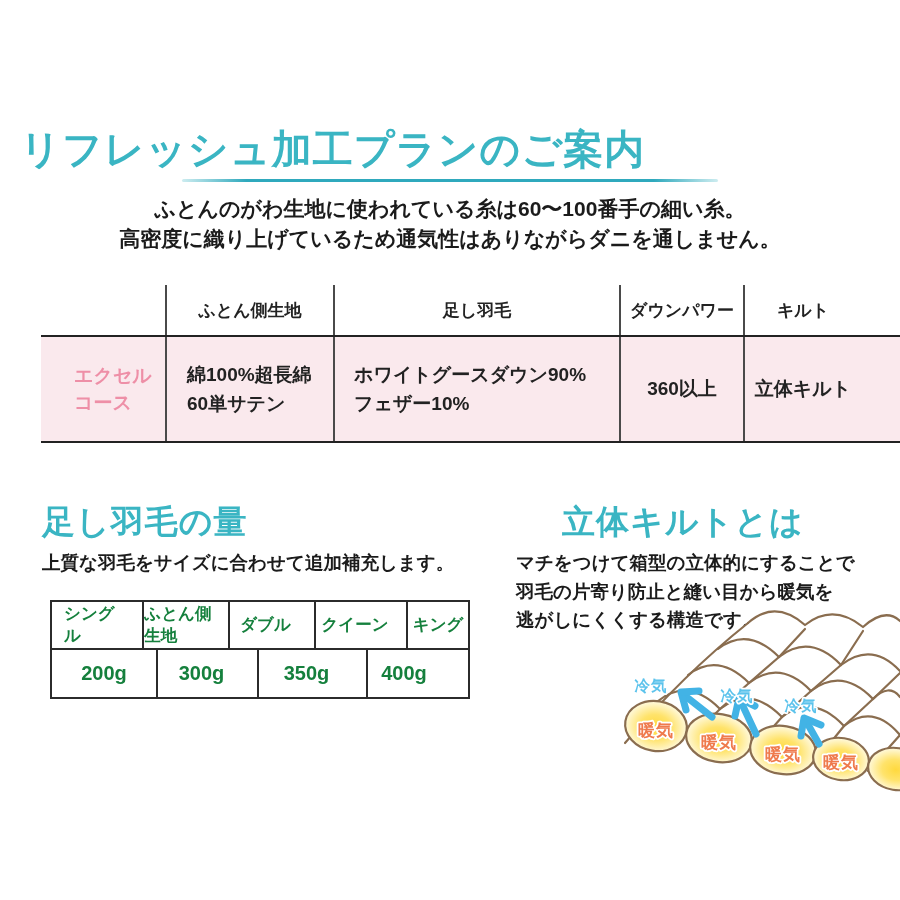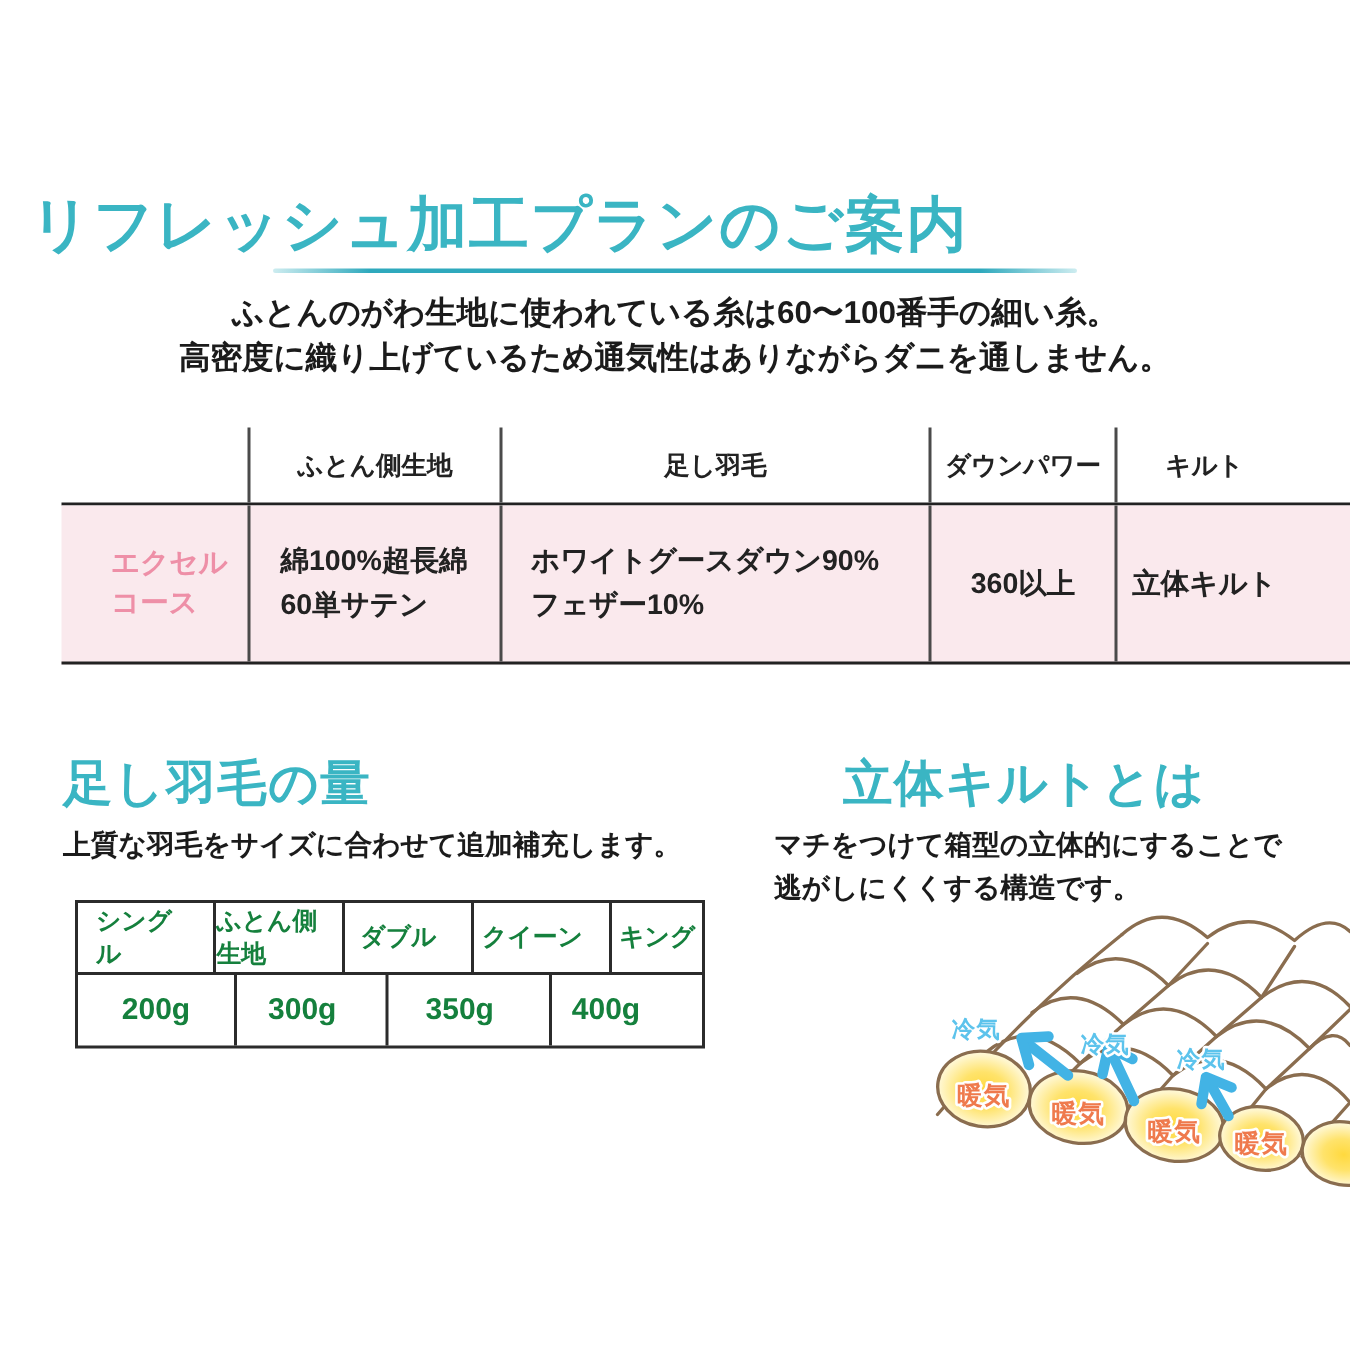--- a/index.html
+++ b/index.html
@@ -121,20 +121,21 @@
       <div class="st-cell s0">200g</div>
       <div class="st-cell s2 sep">300g</div>
       <div class="st-cell s3 sep">350g</div>
       <div class="st-cell s4 sep">400g</div>
     </div>
   </div>
 
   <h2 class="sec-heading h-right">立体キルトとは</h2>
   <div class="sec-desc d-right">
     <div>マチをつけて箱型の立体的にすることで</div>
+    <div>羽毛の片寄り防止と縫い目から暖気を</div>
     <div>逃がしにくくする構造です。</div>
   </div>
 
   <svg class="quilt-illustration" viewBox="0 0 345 215" xmlns="http://www.w3.org/2000/svg">
     <defs>
       <radialGradient id="glow" cx="50%" cy="52%" r="65%">
         <stop offset="0%" stop-color="#ffd93e"></stop>
         <stop offset="38%" stop-color="#ffe36b"></stop>
         <stop offset="72%" stop-color="#fff6cc"></stop>
         <stop offset="100%" stop-color="#ffffff"></stop>

